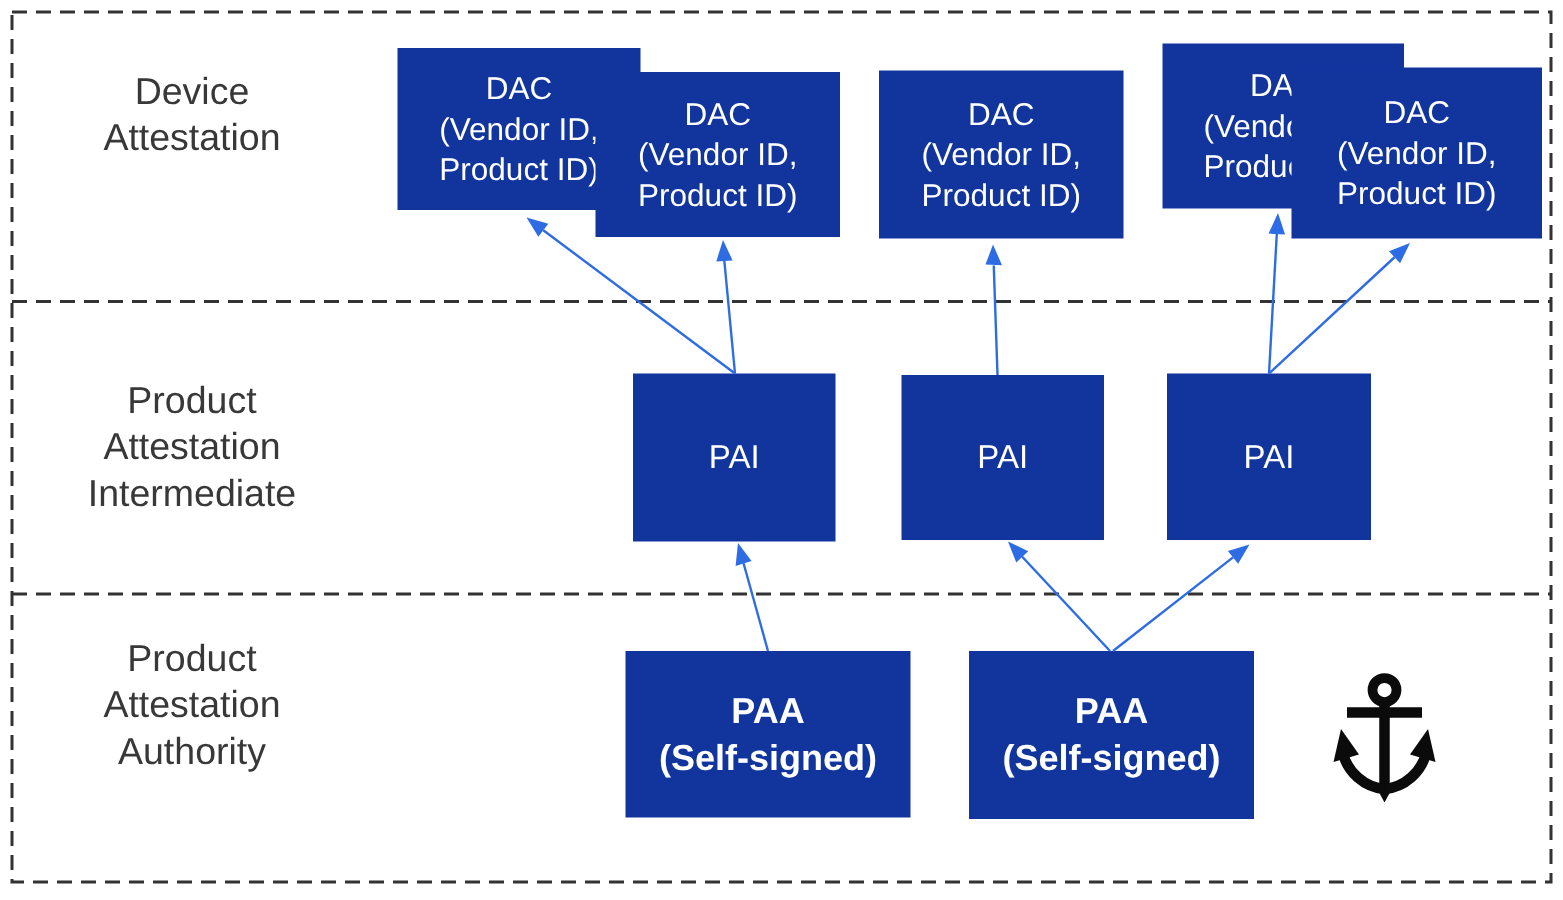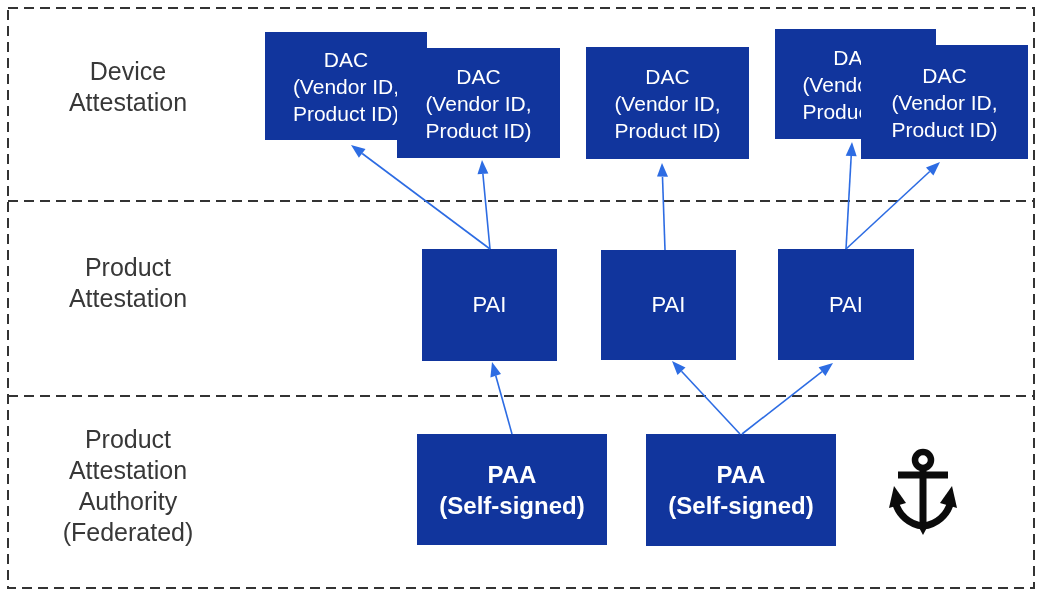--- a/index.html
+++ b/index.html
@@ -98,33 +98,33 @@
     <g>
       <line class="aline" x1="846" y1="249" x2="851.2" y2="156"></line>
       <polygon class="ahead" points="852,142 856.7,156.3 845.7,155.7"></polygon>
     </g>
     <g>
       <line class="aline" x1="846" y1="249" x2="929.7" y2="171.5"></line>
       <polygon class="ahead" points="940,162 933.4,175.5 926,167.5"></polygon>
     </g>
   </svg>
 
-  <div class="row-label" style="top:56px;">
+  <div class="row-label" style="top:46px;">
     <div>Device</div>
     <div>Attestation</div>
   </div>
   <div class="row-label" style="top:252px;">
     <div>Product</div>
     <div>Attestation</div>
+    <div>Intermediate</div>
   </div>
   <div class="row-label" style="top:424px;">
     <div>Product</div>
     <div>Attestation</div>
     <div>Authority</div>
-    <div>(Federated)</div>
   </div>
 
   <div class="node dac z1" style="left:265px;top:32px;width:162px;height:108px;">
     <div class="ln">DAC</div>
     <div class="ln">(Vendor ID,</div>
     <div class="ln">Product ID)</div>
   </div>
   <div class="node dac z2" style="left:397px;top:48px;width:163px;height:110px;">
     <div class="ln">DAC</div>
     <div class="ln">(Vendor ID,</div>

